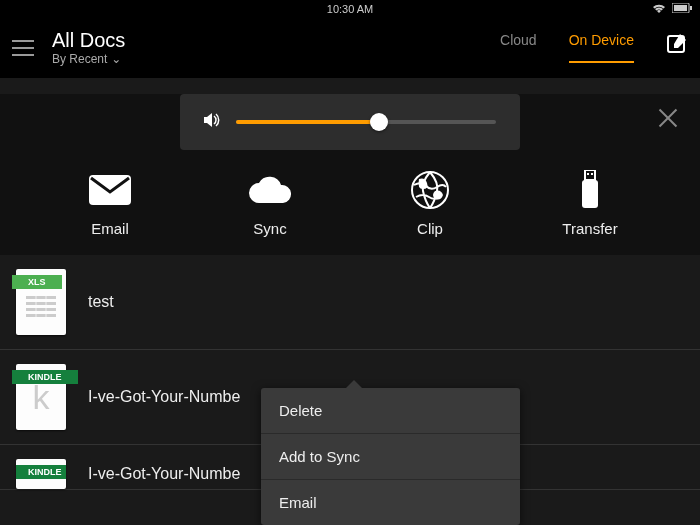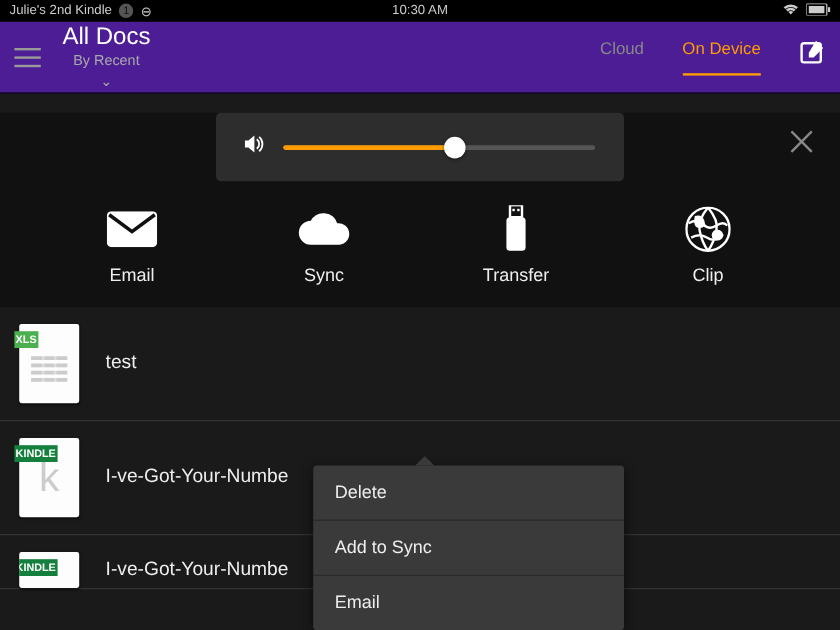--- a/index.html
+++ b/index.html
@@ -20,31 +20,31 @@
     color: #ccc;
     padding: 0 8px;
     position: relative;
   }
   .status-left { display: flex; align-items: center; gap: 6px; }
   .status-center { position: absolute; left: 50%; transform: translateX(-50%); }
   .status-right { margin-left: auto; display: flex; align-items: center; gap: 6px; }
   .status-badge { background: #555; color:#111; border-radius: 50%; width:12px; height:12px; display:inline-flex; align-items:center; justify-content:center; font-size:9px; }
   .header {
     height: 60px;
-    background: #4c1d95;
+    background: #000000;
     display: flex;
     align-items: center;
     padding: 0 12px;
     border-bottom: 1px solid #000;
   }
   .hamburger { width: 22px; height: 16px; display:flex; flex-direction:column; justify-content:space-between; margin-right: 18px;}
   .hamburger span { height: 2px; background:#999; }
   .title-block { display:flex; flex-direction:column; }
   .title-main { font-size: 20px; font-weight: 300; color:#fff; }
-  .title-sub { font-size: 12px; color:#aaa; display:flex; align-items:center; gap:4px;flex-direction:column;}
+  .title-sub { font-size: 12px; color:#aaa; display:flex; align-items:center; gap:4px;}
   .header-right { margin-left:auto; display:flex; align-items:flex-start; gap:32px; font-size:14px;}
   .tab-inactive { color:#888; }
   .tab-active { color:#ff9c00; border-bottom:2px solid #ff9c00; padding-bottom:13px;}
   .overlay {
     background: #111;
     padding-bottom: 18px;
     position: relative;
   }
   .close-x { position:absolute; top:12px; right:20px; width:24px; height:24px;}
   .close-x::before, .close-x::after { content:''; position:absolute; width:24px; height:2px; background:#888; top:11px; left:0;}
@@ -78,21 +78,21 @@
   }
   .doc-thumb {
     width:50px; height:66px; background:#fdfdfd; border-radius:2px;
     position:relative; box-shadow:0 1px 2px rgba(0,0,0,.6);
     display:flex; align-items:center; justify-content:center;
     flex-shrink:0;
   }
   .doc-badge {
     position:absolute; top:6px; left:-4px;
     font-size:9px; font-weight:bold; color:#fff;
-    padding:2px 1px; border-radius:0;
+    padding:2px 16px; border-radius:0;
   }
   .badge-xls { background:#4caf50; }
   .badge-kindle { background:#15803d; }
   .doc-title { font-size:16px; color:#eee; white-space:nowrap; overflow:hidden; text-overflow:ellipsis;text-align:center;}
   .k-letter { color:#ccc; font-size:34px; font-weight:300;}
   .context-menu {
     position:absolute;
     left:261px; top:388px;
     width:259px;
     background:#3a3a3a;
@@ -111,25 +111,20 @@
   }
   .menu-item:last-child{border-bottom:none;}
   .sheet-lines { width:30px; height:30px; display:flex; flex-direction:column; gap:3px; margin-top:18px;}
   .sheet-lines span{height:3px; background:#ddd; display:flex; gap:2px;}
   .sheet-lines span i{flex:1; background:#ccc;}
 </style>
 </head>
 <body>
 
 <div class="status-bar">
-  <div class="status-left">
-    <span>Julie's 2nd Kindle</span>
-    <span class="status-badge">1</span>
-    <span>⊖</span>
-  </div>
   <div class="status-center">10:30 AM</div>
   <div class="status-right">
     <span>
       <svg width="14" height="11" viewBox="0 0 14 11">
           <path d="M7 10 L5 8 A3 3 0 0 1 9 8 Z M3 6 A6 6 0 0 1 11 6 L9.5 7.5 A4 4 0 0 0 4.5 7.5 Z M1 4 A9 9 0 0 1 13 4 L11.5 5.5 A7 7 0 0 0 2.5 5.5 Z" fill="#ccc"></path>
         </svg>
     </span>
     <span>
       <svg width="20" height="10" viewBox="0 0 20 10">
           <rect x="0" y="0" width="17" height="10" rx="1" fill="none" stroke="#ccc" stroke-width="1"></rect>
@@ -192,39 +187,39 @@
     <div class="action-item">
       <div class="action-icon">
         <svg width="46" height="30" viewBox="0 0 46 30">
             <path d="M12 28 A10 10 0 0 1 12 8 A12 12 0 0 1 34 10 A9 9 0 0 1 36 28 Z" fill="#fff"></path>
           </svg>
       </div>
       <div class="action-label">Sync</div>
     </div>
     <div class="action-item">
       <div class="action-icon">
+        <svg width="38" height="38" viewBox="0 0 38 38">
+            <circle cx="19" cy="19" r="18" fill="none" stroke="#fff" stroke-width="2"></circle>
+            <path d="M3 14 Q10 10 15 15 Q20 20 26 16 Q32 12 35 16 M5 26 Q12 22 18 26 Q24 30 30 25 M19 1 Q10 12 12 20 Q14 30 19 37 M19 1 Q28 12 26 20 Q24 30 19 37" stroke="#fff" stroke-width="2" fill="none"></path>
+            <path d="M8 8 Q14 6 16 12 Q18 18 12 18 Q6 18 8 8 M24 20 Q30 18 32 24 Q30 30 24 28 Q20 24 24 20" fill="#fff"></path>
+          </svg>
+      </div>
+      <div class="action-label">Clip</div>
+    </div>
+    <div class="action-item">
+      <div class="action-icon">
         <svg width="20" height="40" viewBox="0 0 20 40">
             <rect x="5" y="0" width="10" height="10" fill="none" stroke="#fff" stroke-width="2"></rect>
             <rect x="7" y="3" width="2" height="2" fill="#fff"></rect>
             <rect x="11" y="3" width="2" height="2" fill="#fff"></rect>
             <rect x="2" y="10" width="16" height="28" rx="3" fill="#fff"></rect>
           </svg>
       </div>
       <div class="action-label">Transfer</div>
     </div>
-    <div class="action-item">
-      <div class="action-icon">
-        <svg width="38" height="38" viewBox="0 0 38 38">
-            <circle cx="19" cy="19" r="18" fill="none" stroke="#fff" stroke-width="2"></circle>
-            <path d="M3 14 Q10 10 15 15 Q20 20 26 16 Q32 12 35 16 M5 26 Q12 22 18 26 Q24 30 30 25 M19 1 Q10 12 12 20 Q14 30 19 37 M19 1 Q28 12 26 20 Q24 30 19 37" stroke="#fff" stroke-width="2" fill="none"></path>
-            <path d="M8 8 Q14 6 16 12 Q18 18 12 18 Q6 18 8 8 M24 20 Q30 18 32 24 Q30 30 24 28 Q20 24 24 20" fill="#fff"></path>
-          </svg>
-      </div>
-      <div class="action-label">Clip</div>
-    </div>
   </div>
 </div>
 
 <div class="doc-list">
   <div class="doc-row">
     <div class="doc-thumb">
       <div class="doc-badge badge-xls">XLS</div>
       <div class="sheet-lines">
           <span>
             <i></i>

